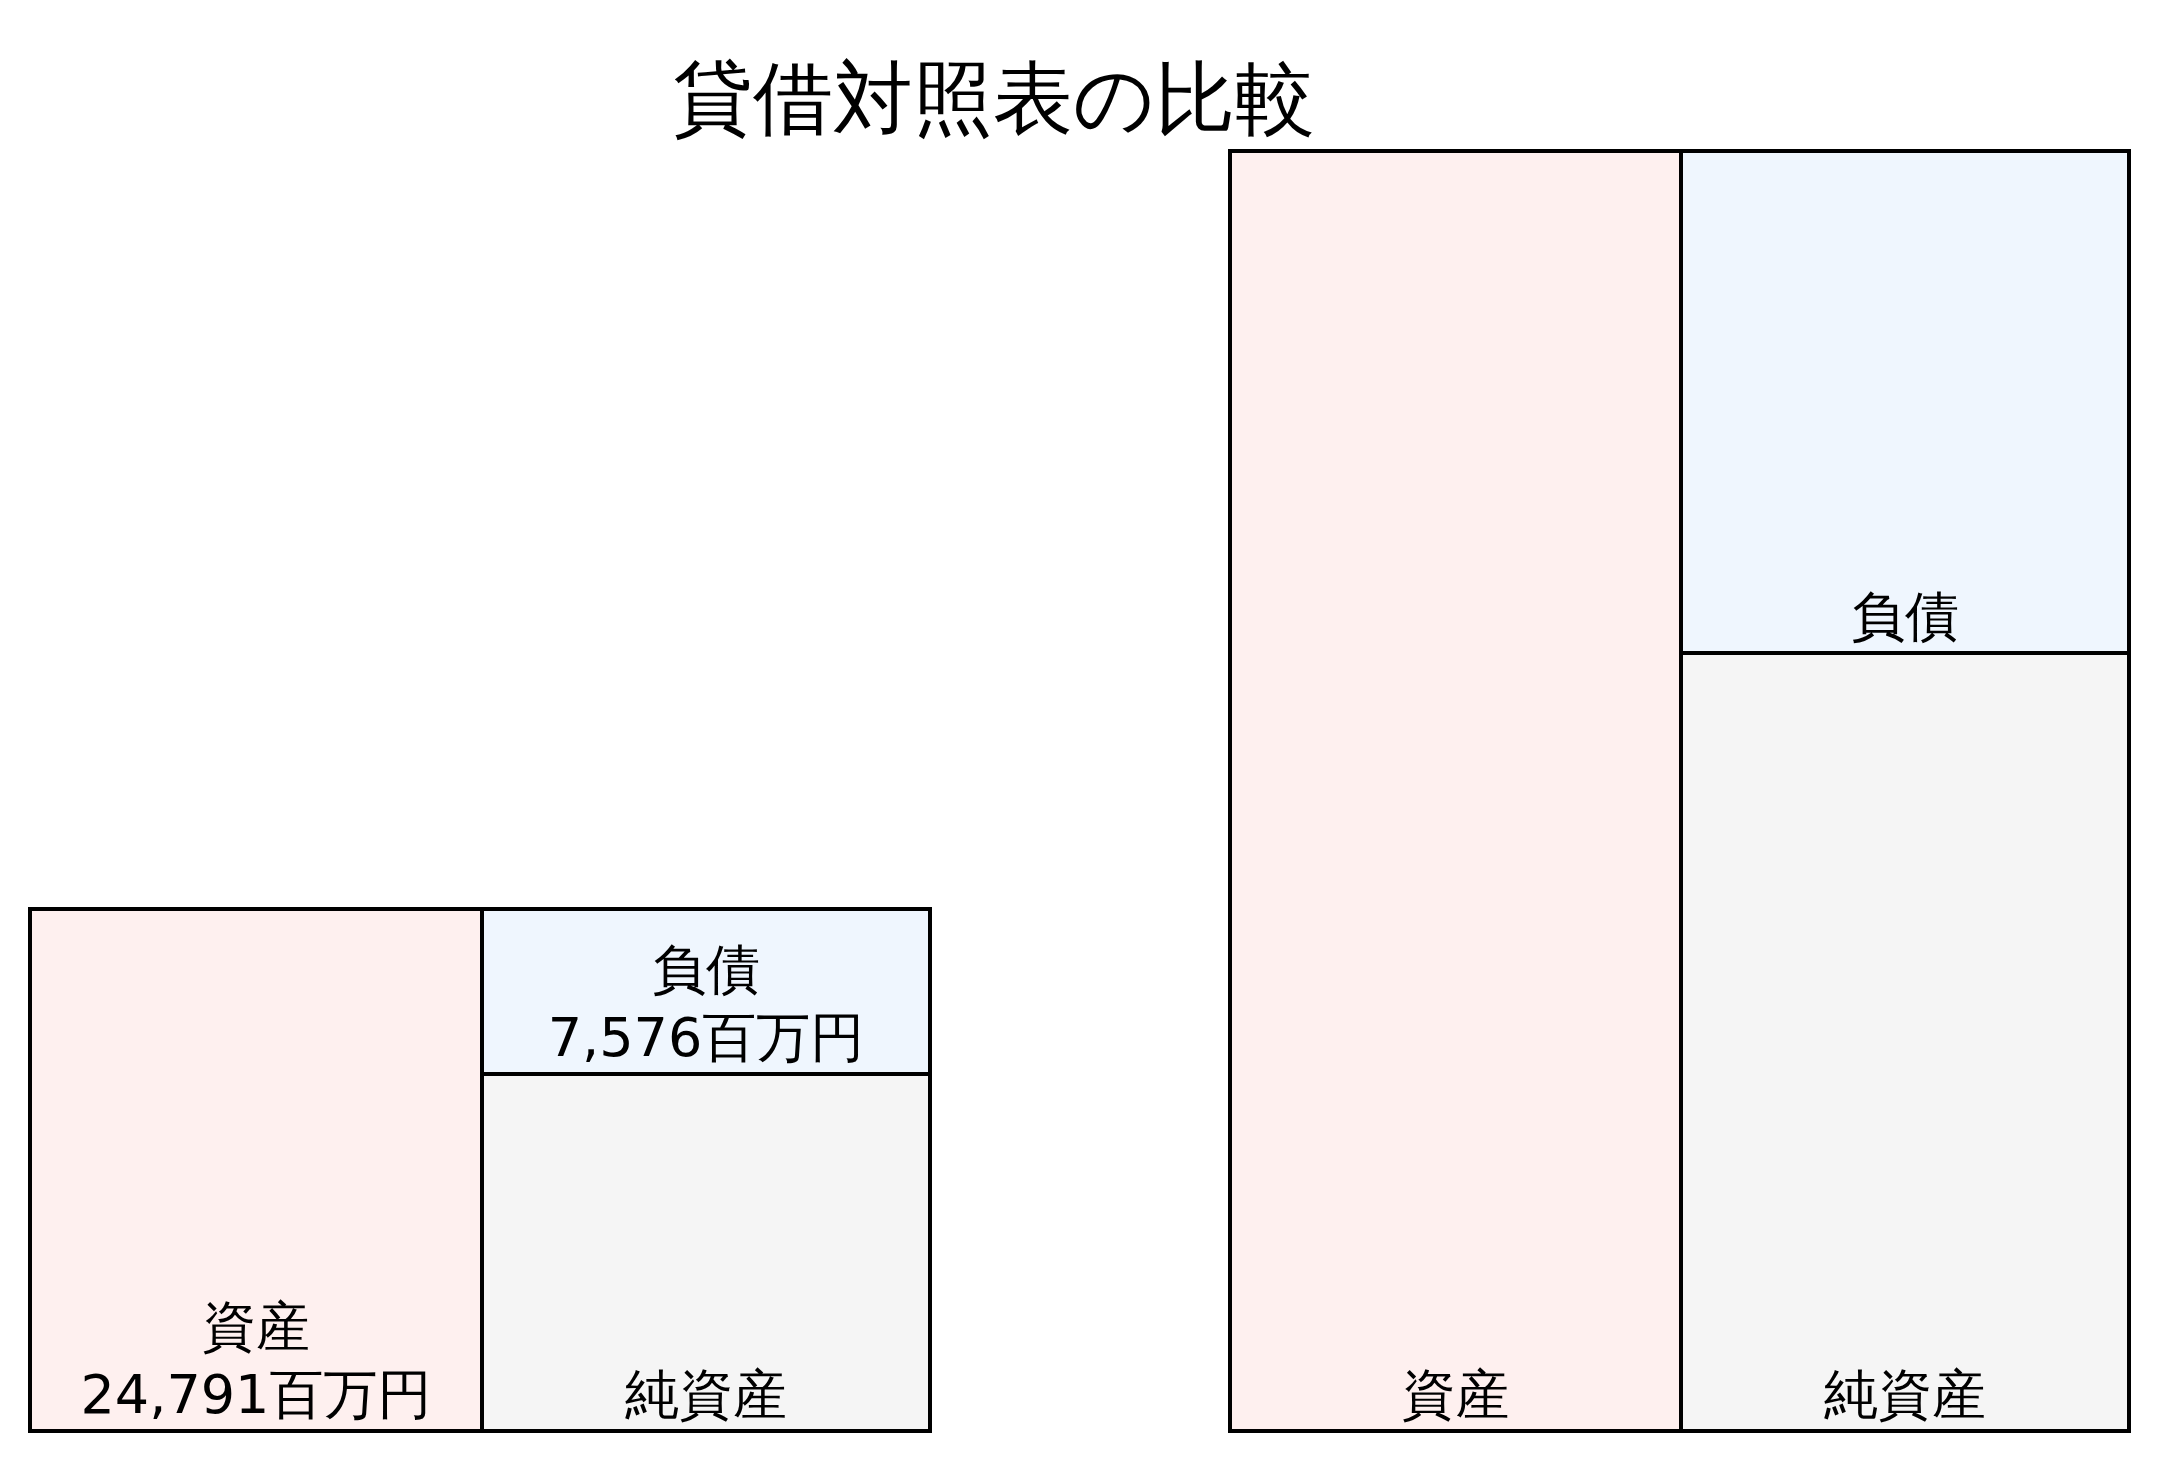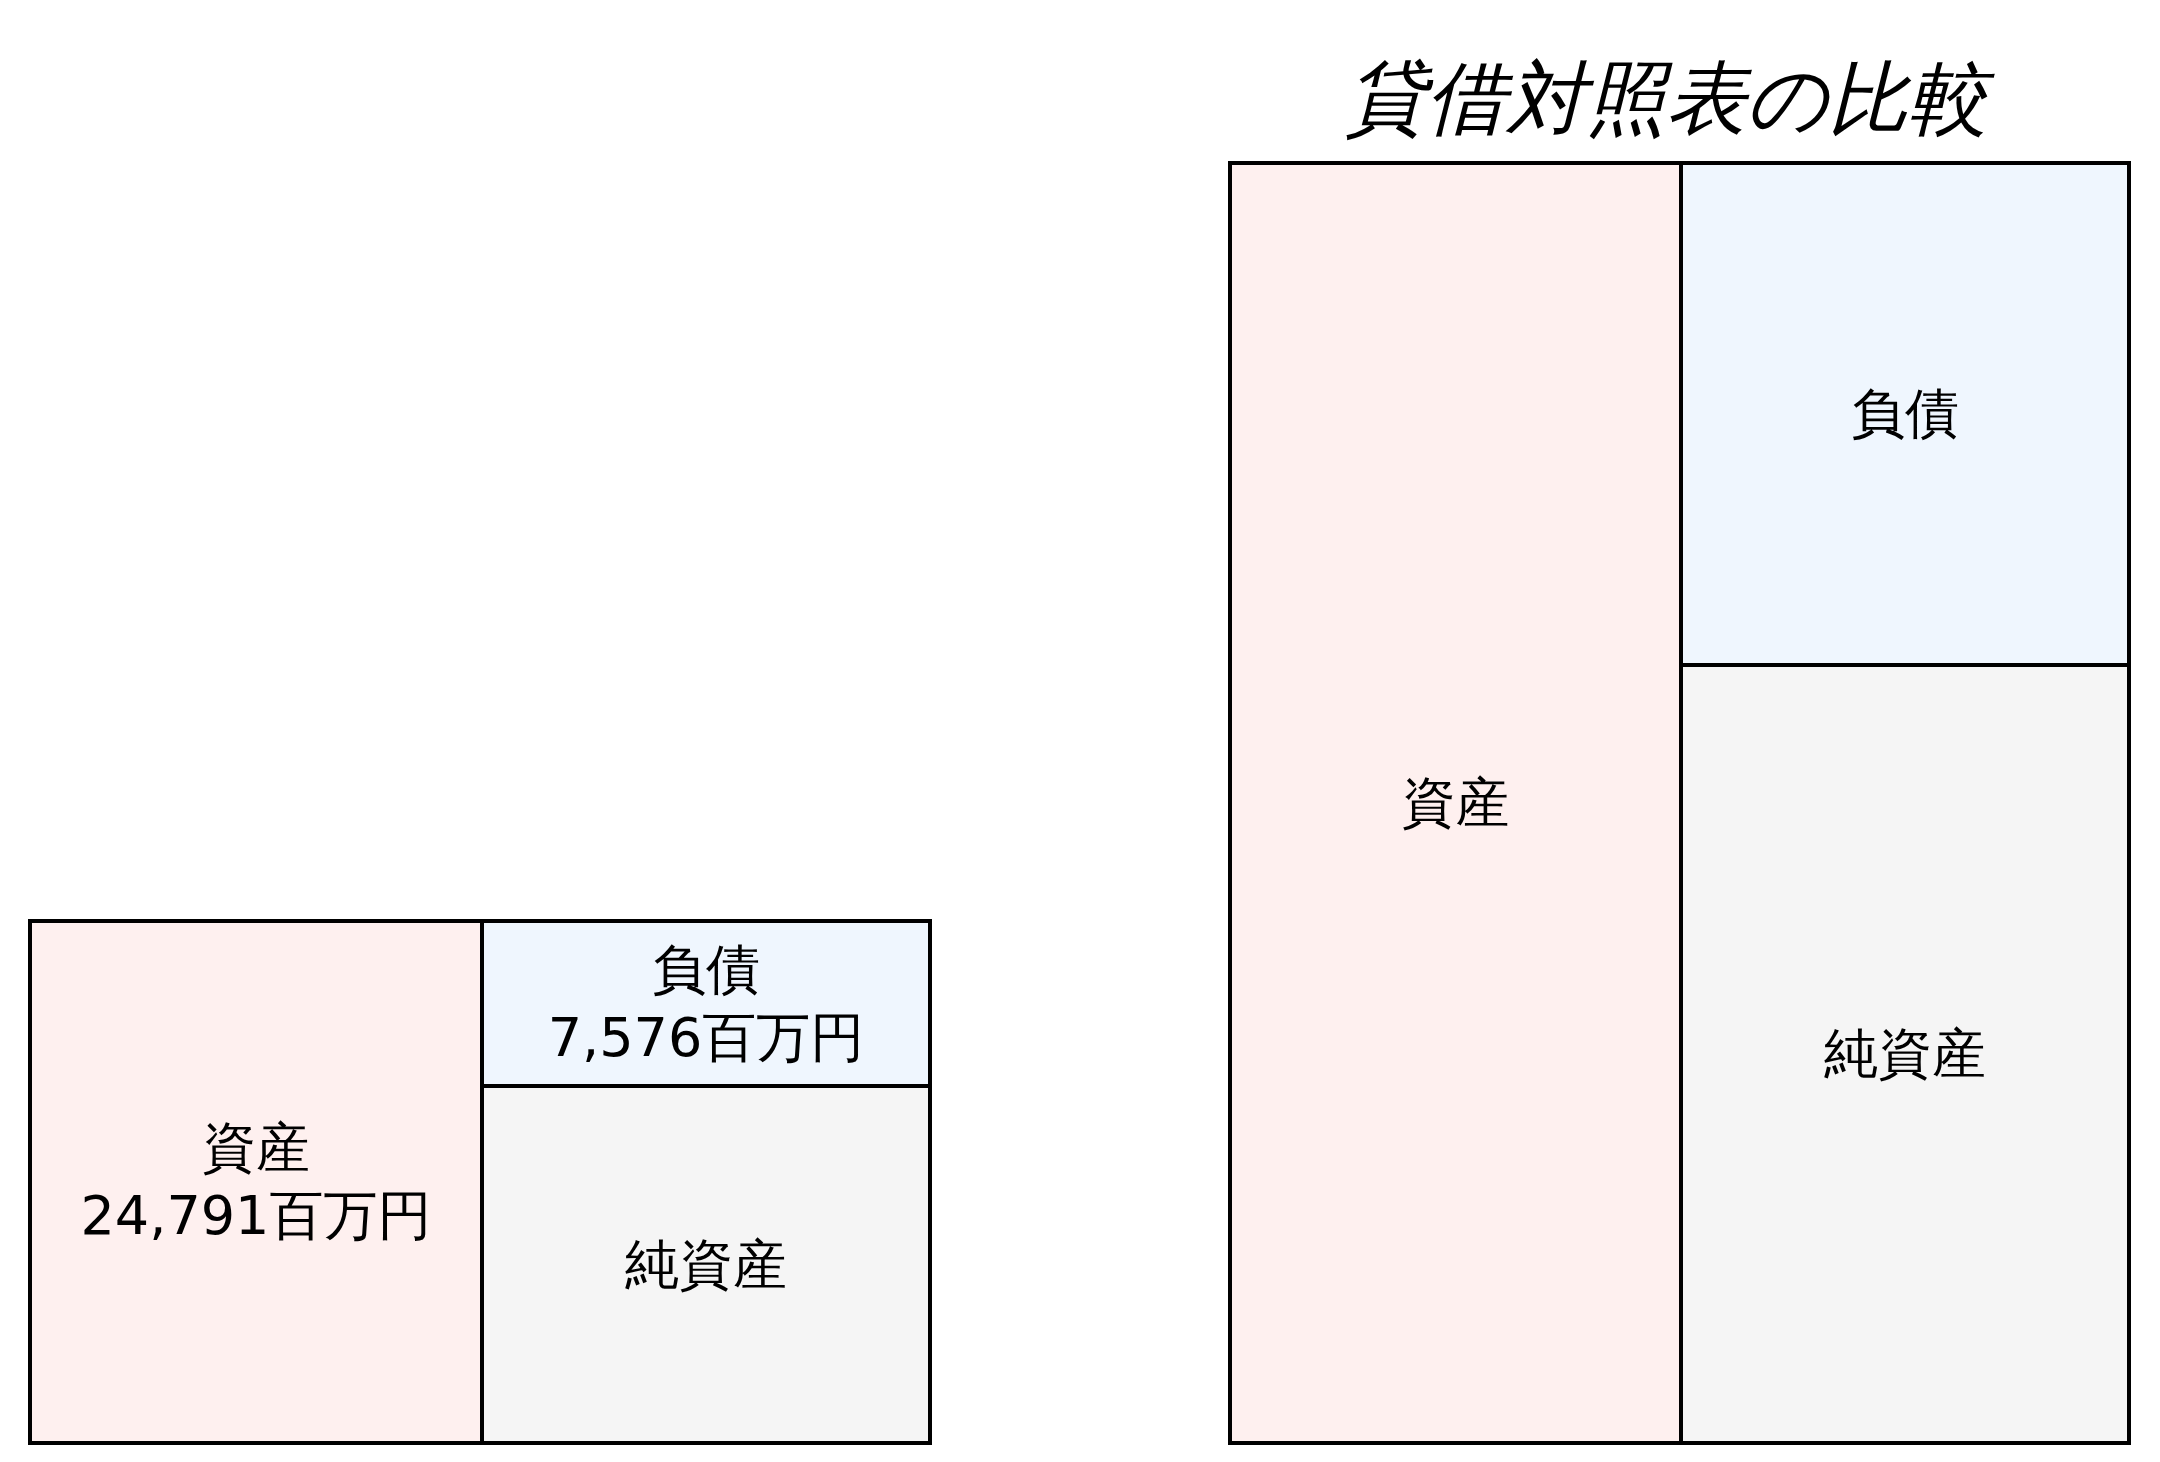--- a/index.html
+++ b/index.html
@@ -1,22 +1,22 @@
 <!DOCTYPE html>
 <html><head>
 <meta charset="utf-8">
 <style>
   html, body { margin:0; padding:0; background:#ffffff; }
   body { width:2160px; height:1462px; position:relative; overflow:hidden;
          font-family:"DejaVu Sans", "Liberation Sans", sans-serif; color:#000; }
-  .title { position:absolute; left:0; top:44px; width:1988px; text-align:right;
-           font-size:80px; line-height:110px;font-style:italic; }
+  .title { position:absolute; left:0; top:44px; width:1988px; text-align:center;
+           font-size:80px; line-height:110px; }
   .cell { position:absolute; box-sizing:border-box; border:4px solid #000;
-          display:flex; flex-direction:column; align-items:center; justify-content:center;
-          text-align:center; font-size:54px; line-height:68px;margin-top:12px; }
+          display:flex; flex-direction:column; align-items:center; justify-content:flex-end;
+          text-align:center; font-size:54px; line-height:68px; }
   .cell span { display:block; white-space:nowrap; }
 </style>
 </head>
 <body>
 
 <div class="title">貸借対照表の比較</div>
 
 <div>
   <div class="cell" style="left:28px; top:907px; width:456px; height:526px; background:#FEF0EF;">
     <span>資産</span>

